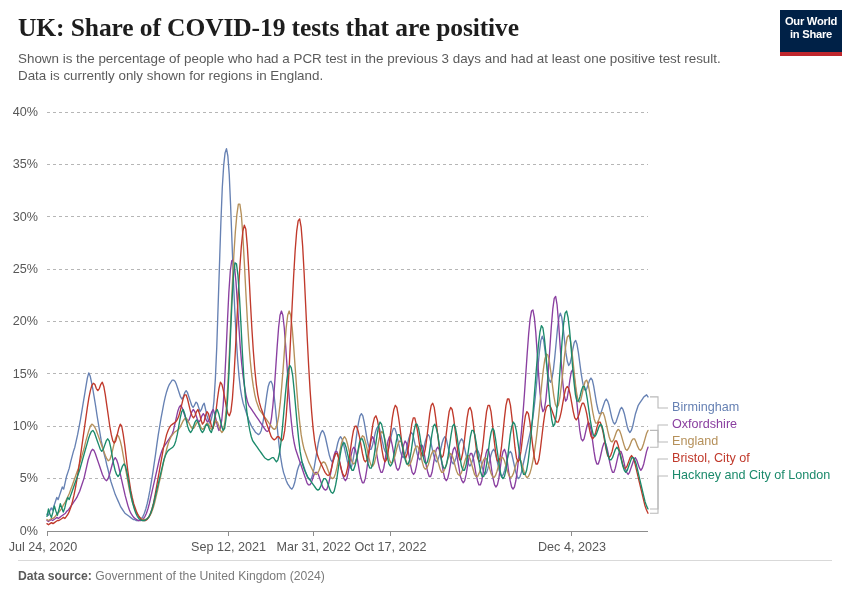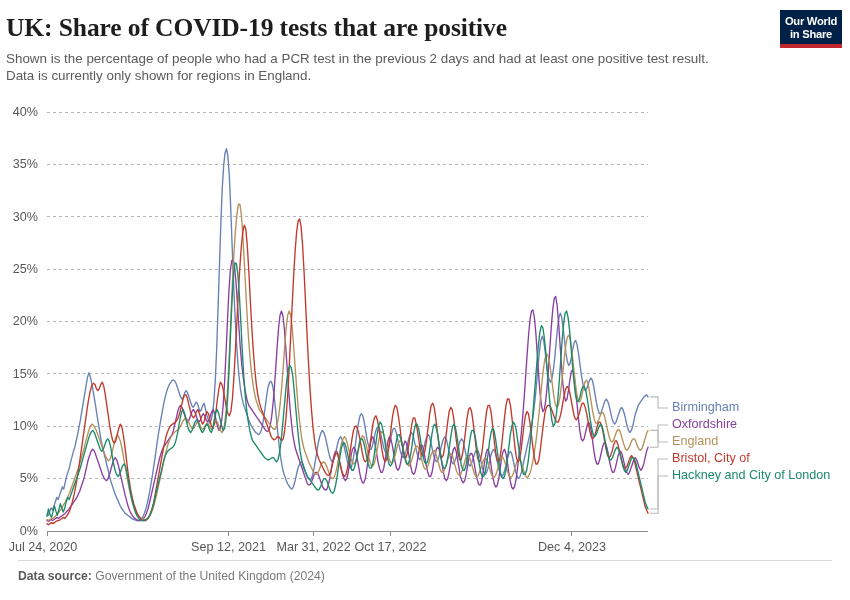--- a/index.html
+++ b/index.html
@@ -18,21 +18,21 @@
   #root {
     width: 850px;
     height: 600px;
     position: relative;
     box-sizing: border-box;
   }
 
   
   .header {
     position: absolute;
-    left: 6px;
+    left: 18px;
     top: 14px;
     width: 740px;
   }
   .chart-title {
     font-family: "Liberation Serif", "DejaVu Serif", serif;
     font-size: 25.5px;
     font-weight: 700;
     color: #1d1d1d;
     letter-spacing: -0.1px;
     line-height: 1.12;
@@ -49,21 +49,21 @@
   }
 
   
   .owid-logo {
     position: absolute;
     right: 8px;
     top: 10px;
     width: 62px;
     background: #002147;
     border-bottom: 4px solid #c0272d;
-    padding: 5px 4px 4px 4px;
+    padding: 5px 4px 12px 4px;
     box-sizing: border-box;
     text-align: center;
   }
   .owid-logo .l1, .owid-logo .l2 {
     color: #ffffff;
     font-family: "Liberation Sans", sans-serif;
     font-size: 11.2px;
     font-weight: 700;
     line-height: 1.12;
     letter-spacing: -0.25px;
@@ -156,21 +156,21 @@
   }
   .footer-left, .footer-right { white-space: nowrap; }
 </style>
 </head>
 <body>
 
 <div id="root">
 
   <div class="header">
     <h1 class="chart-title">UK: Share of COVID-19 tests that are positive</h1>
-    <p class="chart-subtitle">Shown is the percentage of people who had a PCR test in the previous 2 days and had at least one positive test result. Data is currently only shown for regions in England.</p>
+    <p class="chart-subtitle">Shown is the percentage of people who had a PCR test in the previous 3 days and had at least one positive test result. Data is currently only shown for regions in England.</p>
   </div>
 
   <div class="owid-logo">
     <span class="l1">Our World</span>
     <span class="l2">in Share</span>
   </div>
 
   <div class="chart-wrap">
     <svg class="plot-svg" id="plot" width="850" height="455">
         <text x="38" y="431.5" class="ytick-label">0%</text>

